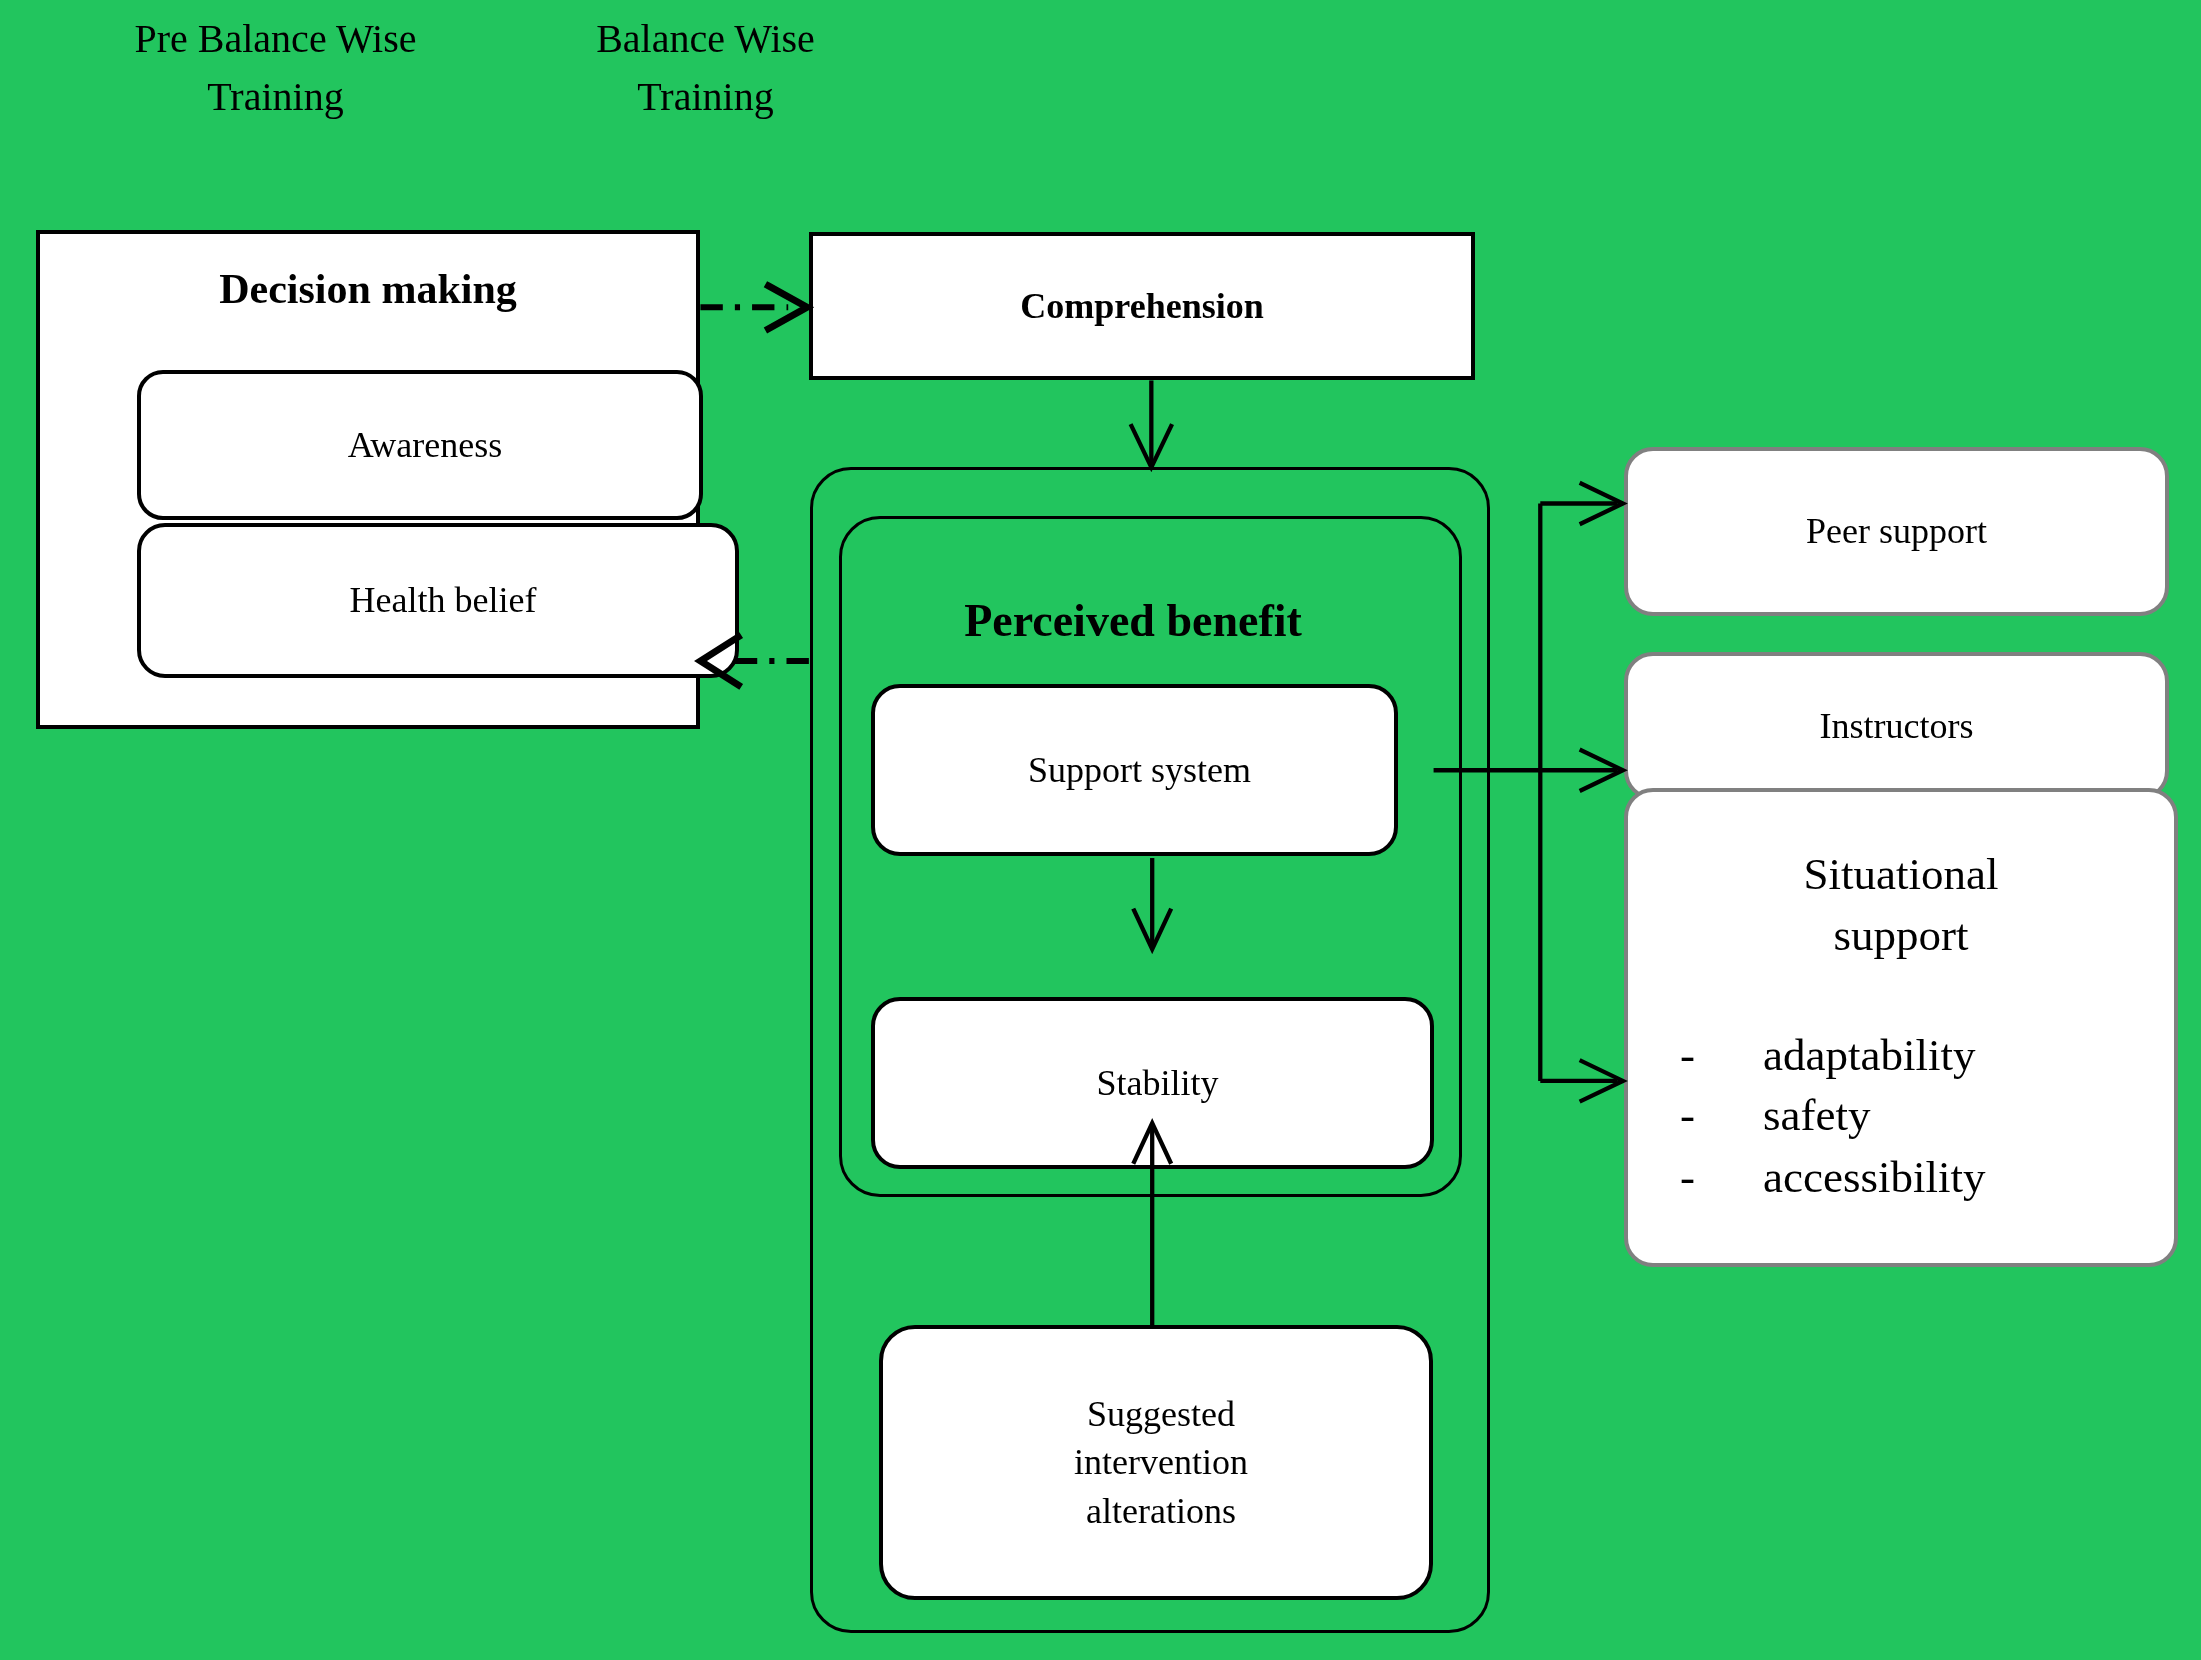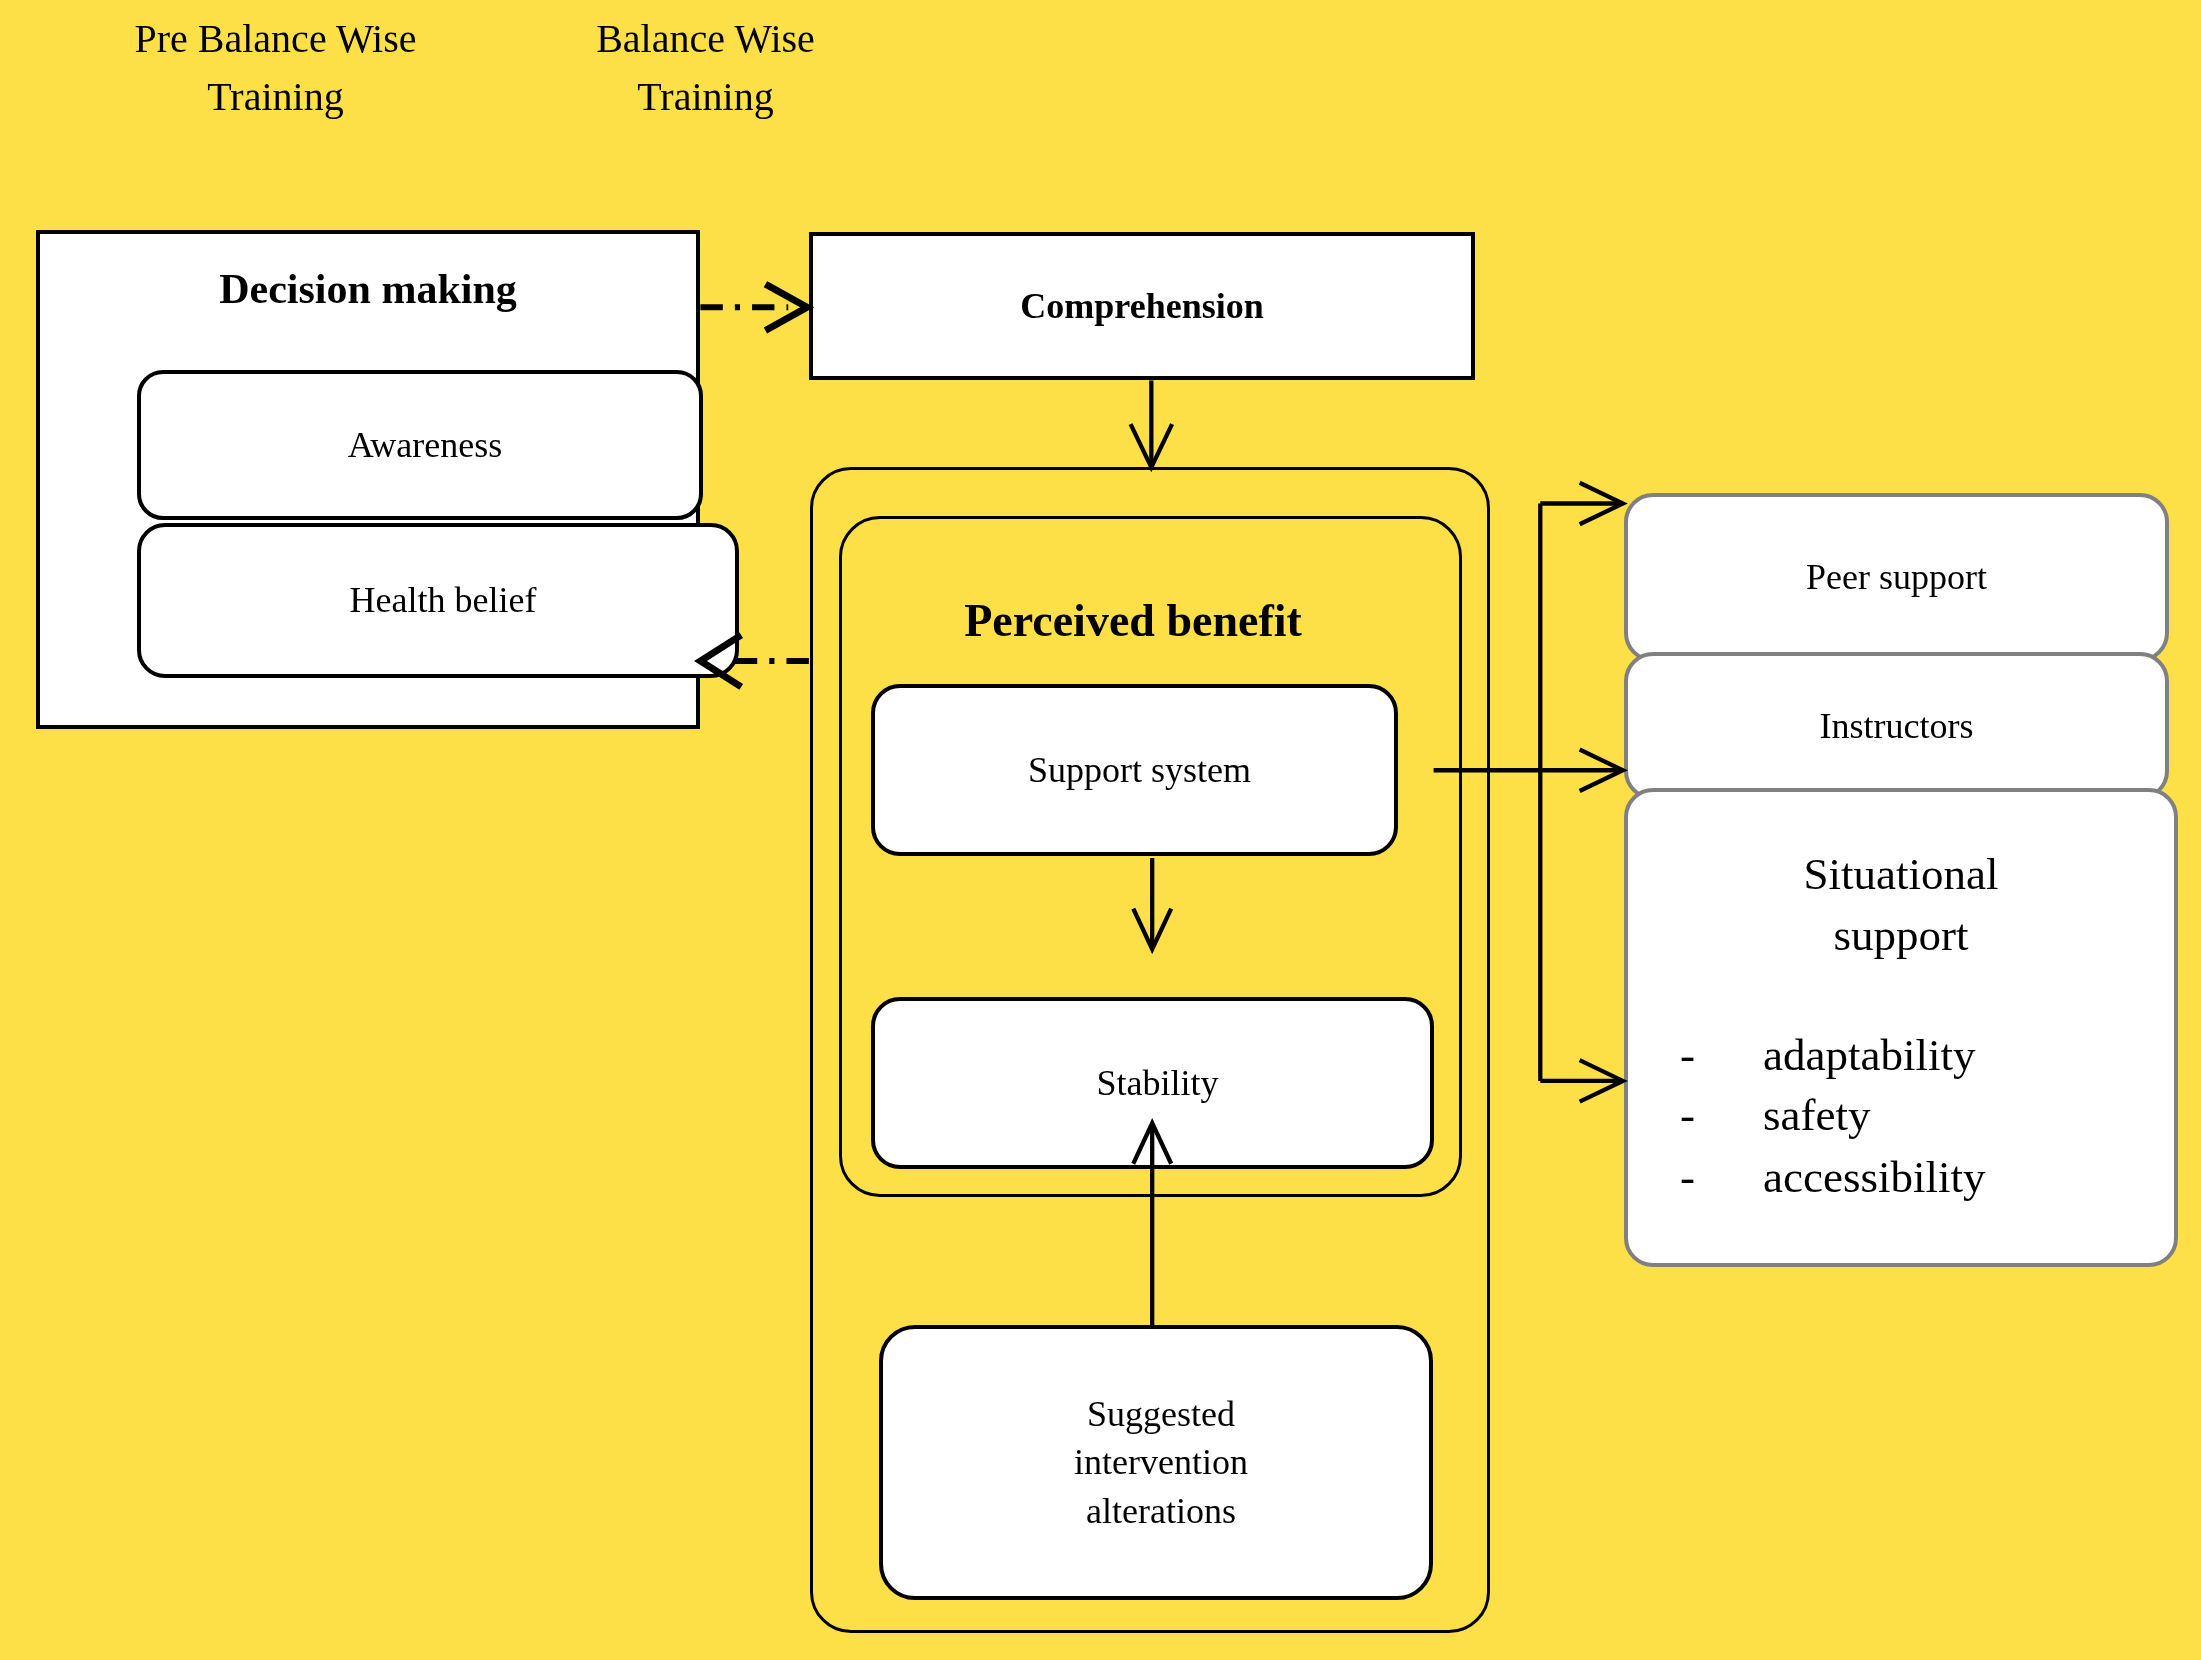--- a/index.html
+++ b/index.html
@@ -5,21 +5,21 @@
 <style>
   html, body {
     margin: 0;
     padding: 0;
     background: #ffffff;
   }
   #stage {
     position: relative;
     width: 2202px;
     height: 1661px;
-    background: #fde047;
+    background: #22c55e;
     font-family: "Liberation Serif", "DejaVu Serif", serif;
     color: #000000;
     overflow: hidden;
   }
 
   
   .col-heading {
     position: absolute;
     text-align: center;
     font-size: 40px;
@@ -93,21 +93,21 @@
   #perceived-container { left: 839px; top: 516px; width: 623px; height: 681px; }
   #perceived-title {
     position: absolute; left: 839px; top: 594px; width: 588px;
     text-align: center; font-size: 46px; font-weight: bold;
   }
 
   #support-system-box { left: 871px; top: 684px;  width: 527px; height: 172px; }
   #stability-box      { left: 871px; top: 949px; width: 563px; height: 172px; margin-top: 48px; }
   #suggested-box      { left: 879px; top: 1325px; width: 554px; height: 275px; border-radius: 36px; }
 
-  #peer-support-box        { left: 1624px; top: 493px;  width: 545px; height: 169px; }
+  #peer-support-box        { left: 1624px; top: 447px;  width: 545px; height: 169px; }
   #instructors-box         { left: 1624px; top: 652px;  width: 545px; height: 148px; }
   #situational-support-box { left: 1624px; top: 788px;  width: 554px; height: 479px; display: block; }
 
   #situational-title {
     position: absolute; left: 0; top: 52px; width: 100%;
     text-align: center; font-size: 45px; line-height: 1.35;
     white-space: pre-line;
   }
   .bullet-row {
     position: absolute;

